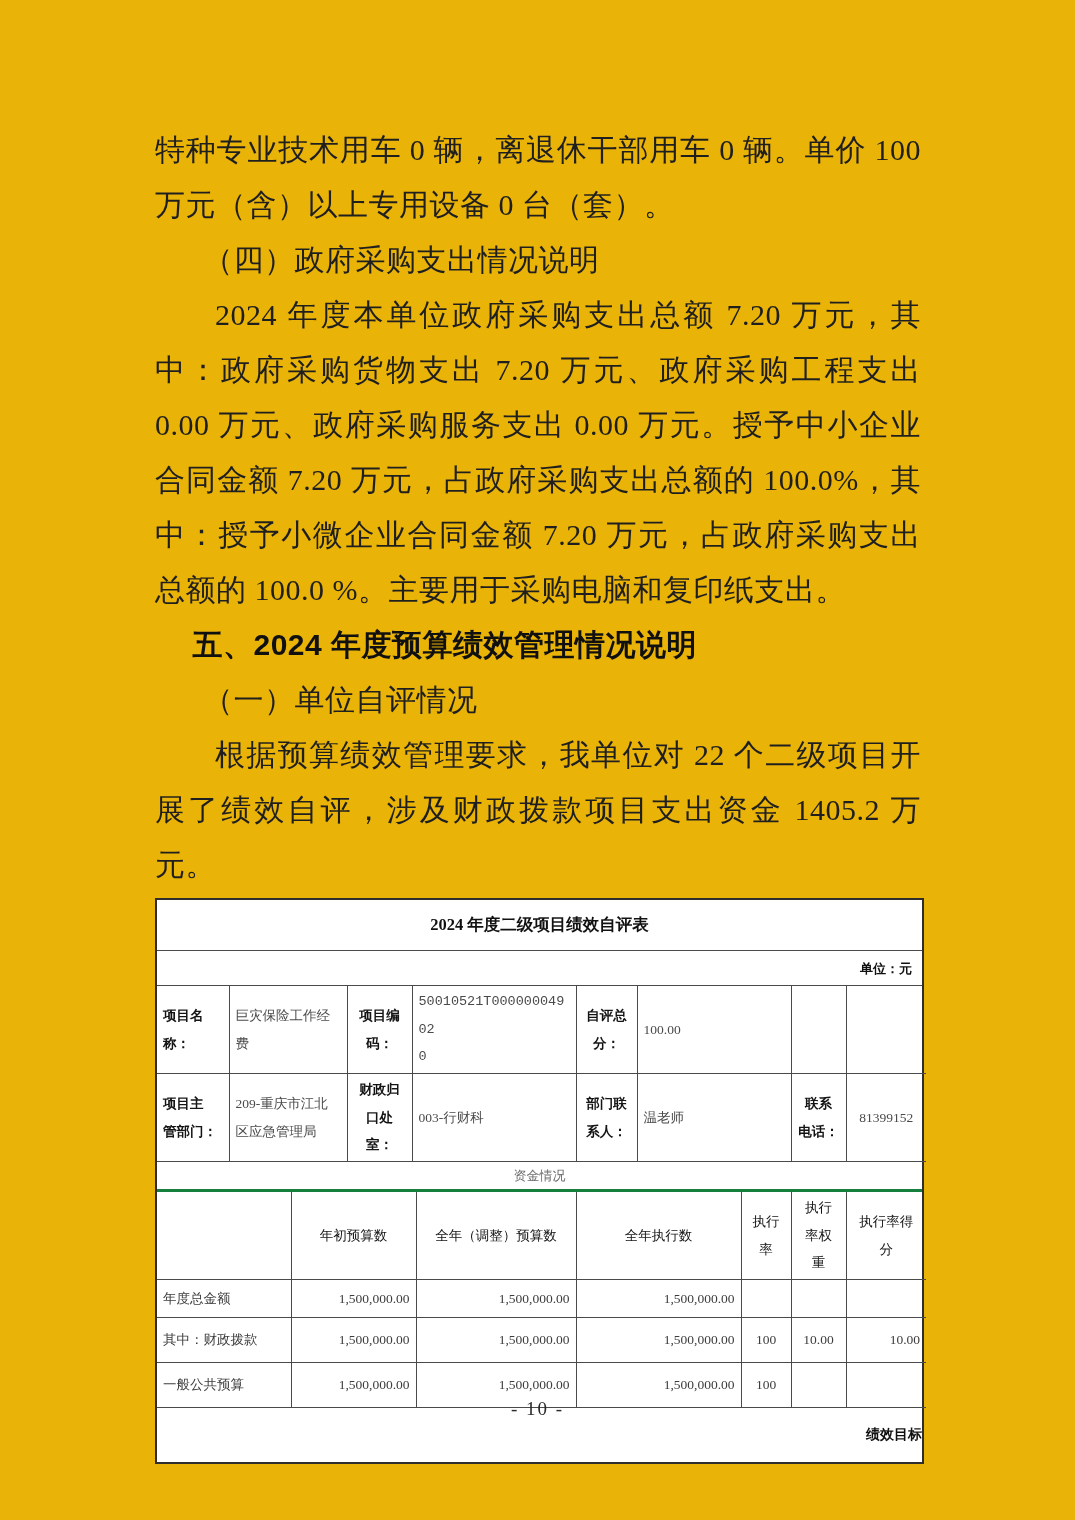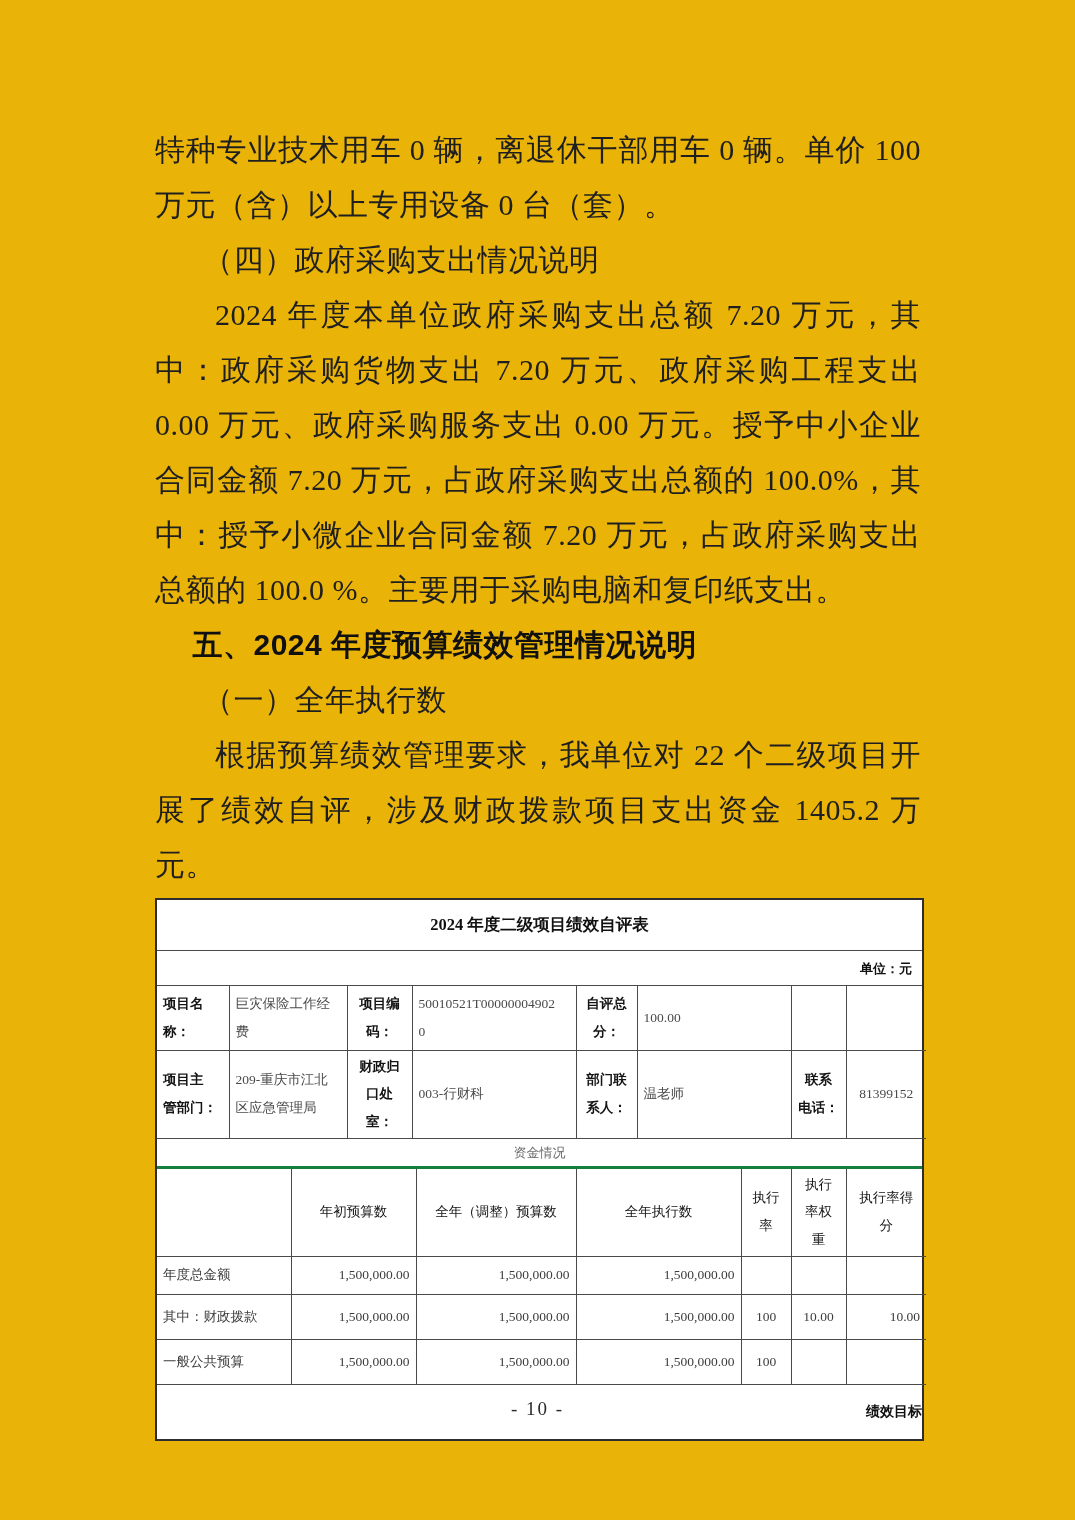--- a/index.html
+++ b/index.html
@@ -39,21 +39,21 @@
     border-right:1px solid #4a4a4a; border-bottom:1px solid #4a4a4a;
     vertical-align:middle; line-height:2.05; padding:2px 6px;
     overflow:hidden; box-sizing:border-box;
   }
   table.grid td:last-child { border-right:none; }
   .lbl { font-weight:bold; color:#141414; white-space:pre-line; }
   .cen { text-align:center; }
   .val { color:#4a4a4a; white-space:pre-line; }
   .pl8  { padding-left:8px; }
   .pl10 { padding-left:10px; }
-  .pl12 { padding-left:12px; }
+  .pl12 { padding-left:12px;font-family:Liberation Mono, monospace; }
   .pl20 { padding-left:20px;margin-left:8px; }
   .pl22 { padding-left:22px; }
   .code { word-break:break-all; }
   .t-funds {
     height:27px; line-height:27px; text-align:center;
     font-size:13px; color:#6b6b6b; border-bottom:3px solid #15803d;
   }
   td.hb { font-weight:normal; color:#141414; text-align:center; white-space:pre-line; line-height:1.9; }
   td.rowlbl { padding-left:10px; color:#3d3d3d; }
   td.num { text-align:right; padding-right:10px; }
@@ -70,21 +70,21 @@
 </head>
 <body>
 
 <div class="page">
   <div class="content">
 
     <p class="par">特种专业技术用车 0 辆，离退休干部用车 0 辆。单价 100 万元（含）以上专用设备 0 台（套）。</p>
     <p class="par ind16">（四）政府采购支出情况说明</p>
     <p class="par ind2">2024 年度本单位政府采购支出总额 7.20 万元，其中：政府采购货物支出 7.20 万元、政府采购工程支出 0.00 万元、政府采购服务支出 0.00 万元。授予中小企业合同金额 7.20 万元，占政府采购支出总额的 100.0%，其中：授予小微企业合同金额 7.20 万元，占政府采购支出总额的 100.0 %。主要用于采购电脑和复印纸支出。</p>
     <p class="par heading">五、2024 年度预算绩效管理情况说明</p>
-    <p class="par ind16">（一）全年执行数</p>
+    <p class="par ind16">（一）单位自评情况</p>
     <p class="par ind2">根据预算绩效管理要求，我单位对 22 个二级项目开展了绩效自评，涉及财政拨款项目支出资金 1405.2 万元。</p>
 
     <div class="tablebox">
       <div class="t-title">2024 年度二级项目绩效自评表</div>
       <div class="t-unit">单位：元</div>
 
       <table class="grid">
         <colgroup>
           <col style="width:72px">
             <col style="width:118px">

